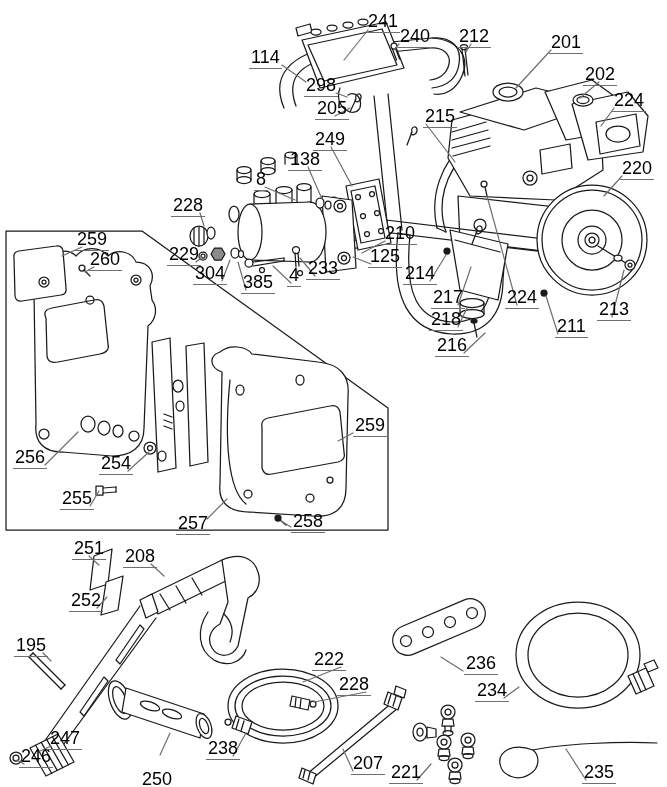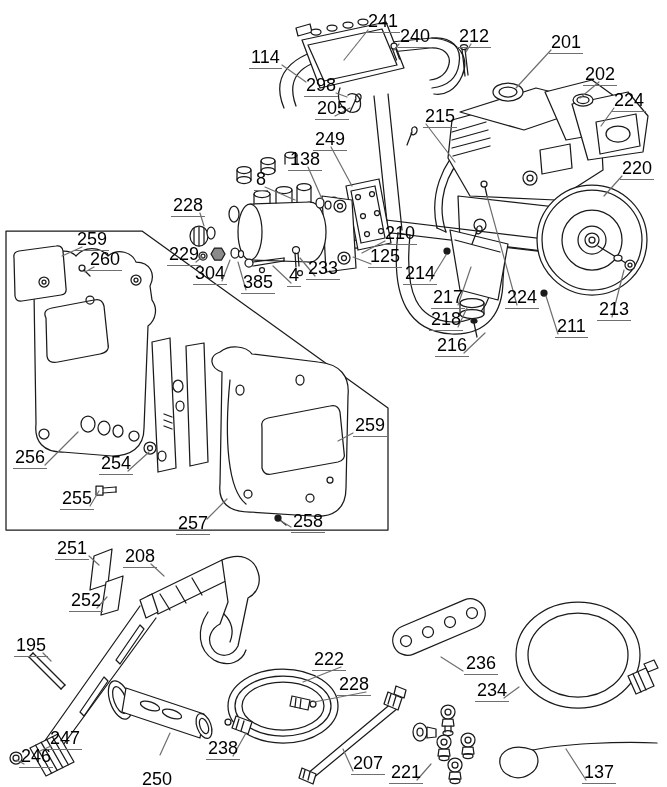--- a/index.html
+++ b/index.html
@@ -446,29 +446,29 @@
 <span class="lbl" style="left:597px;top:300px">213</span>
 <span class="lbl" style="left:435px;top:336px">216</span>
 <span class="lbl" style="left:75px;top:230px">259</span>
 <span class="lbl" style="left:88px;top:250px">260</span>
 <span class="lbl" style="left:13px;top:448px">256</span>
 <span class="lbl" style="left:99px;top:454px">254</span>
 <span class="lbl" style="left:60px;top:489px">255</span>
 <span class="lbl" style="left:176px;top:514px">257</span>
 <span class="lbl" style="left:291px;top:512px">258</span>
 <span class="lbl" style="left:353px;top:416px">259</span>
-<span class="lbl" style="left:55px;top:539px">251</span>
+<span class="lbl" style="left:72px;top:539px">251</span>
 <span class="lbl" style="left:123px;top:547px">208</span>
 <span class="lbl" style="left:69px;top:591px">252</span>
 <span class="lbl" style="left:14px;top:636px">195</span>
 <span class="lbl" style="left:312px;top:650px">222</span>
 <span class="lbl" style="left:337px;top:675px">228</span>
 <span class="lbl" style="left:464px;top:654px">236</span>
 <span class="lbl" style="left:475px;top:681px">234</span>
 <span class="lbl" style="left:48px;top:729px">247</span>
 <span class="lbl" style="left:19px;top:747px">246</span>
 <span class="lbl" style="left:140px;top:770px">250</span>
 <span class="lbl" style="left:206px;top:739px">238</span>
 <span class="lbl" style="left:351px;top:754px">207</span>
 <span class="lbl" style="left:389px;top:763px">221</span>
-<span class="lbl" style="left:582px;top:763px">137</span>
+<span class="lbl" style="left:582px;top:763px">235</span>
 
 </div>
 
 </body></html>

